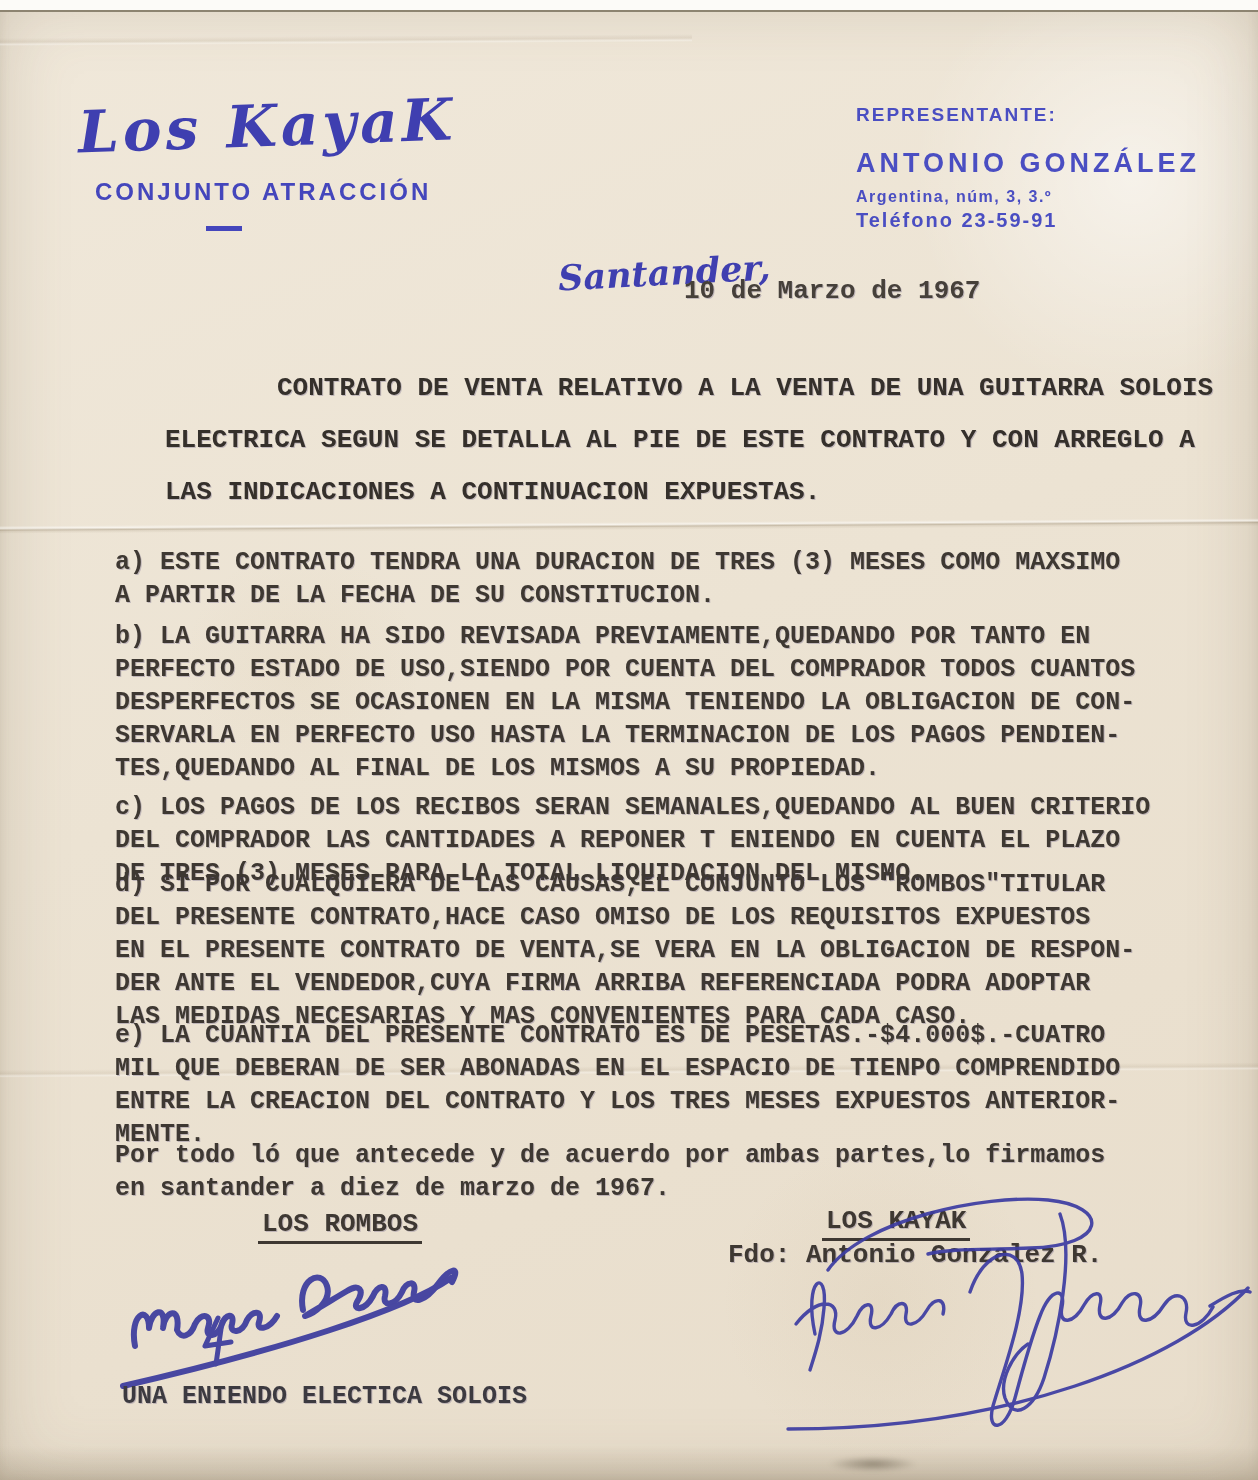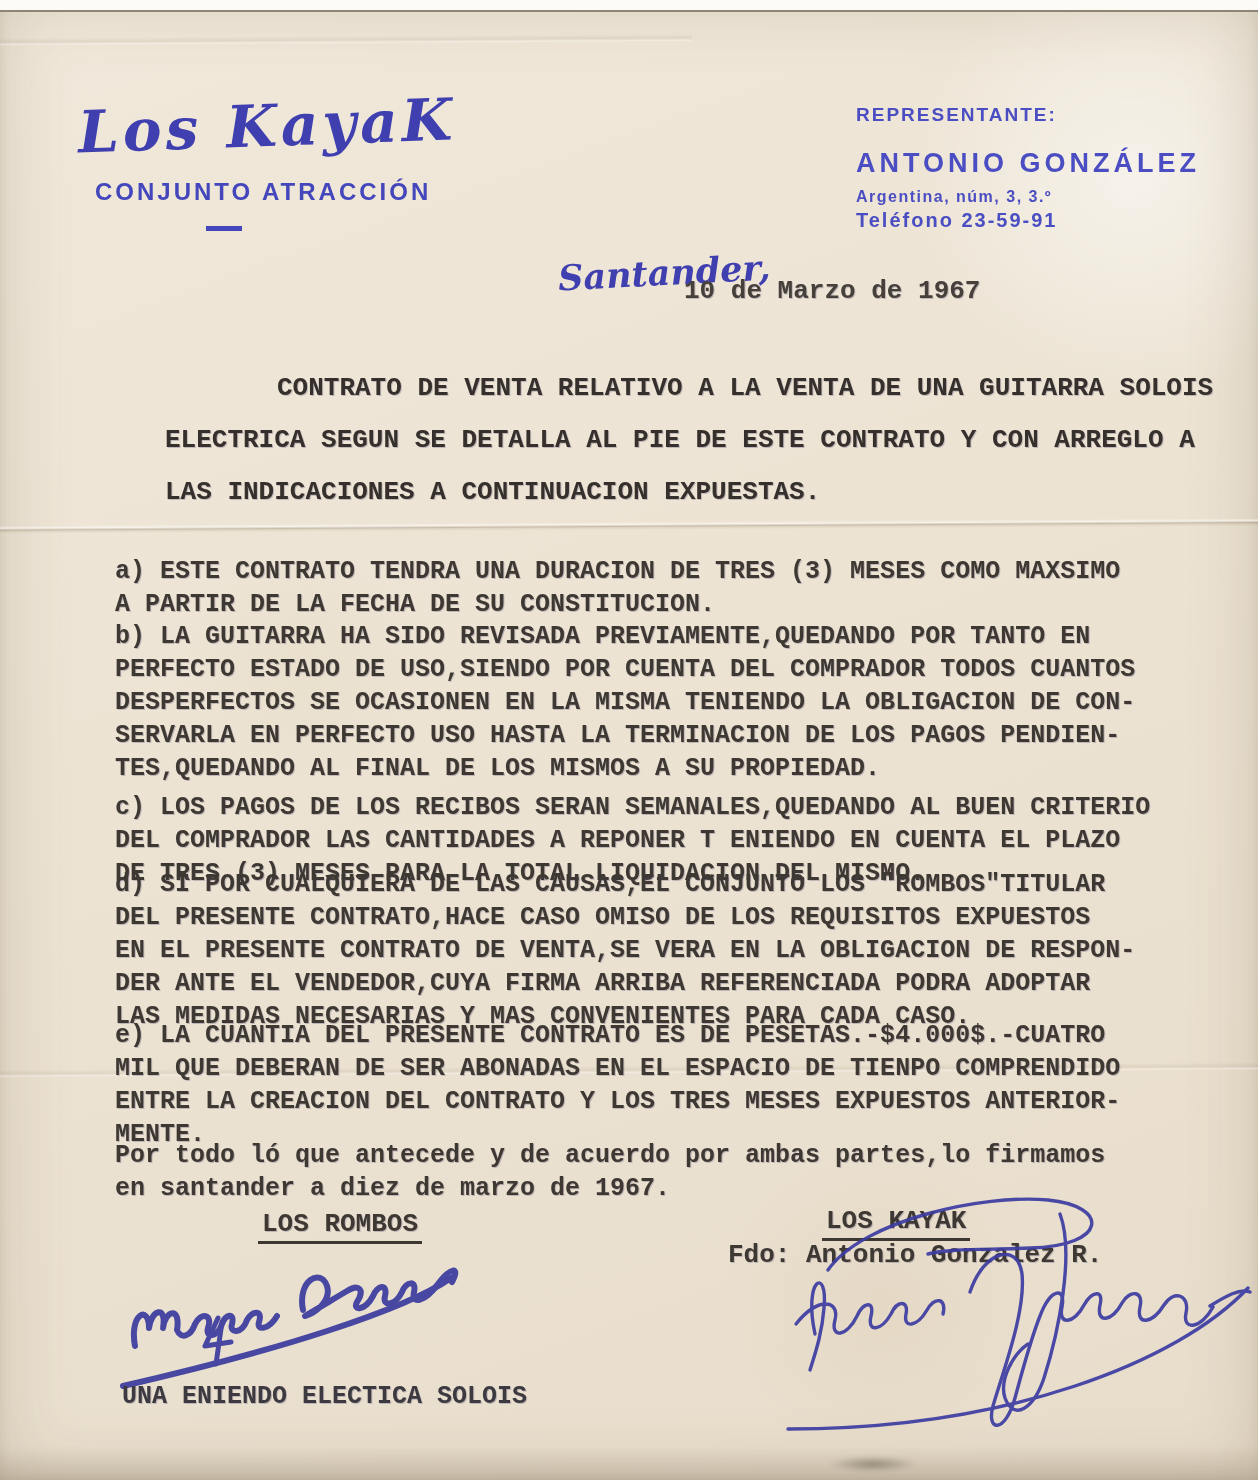--- a/index.html
+++ b/index.html
@@ -80,21 +80,21 @@
 
   <div class="abs script dateline-city">Santander,</div>
   <div class="abs tw dateline-date">10 de Marzo de 1967</div>
 
   <section class="abs tw intro">
     <div class="indent">CONTRATO DE VENTA RELATIVO A LA VENTA DE UNA GUITARRA SOLOIS</div>
     <div>ELECTRICA SEGUN SE DETALLA AL PIE DE ESTE CONTRATO Y CON ARREGLO A</div>
     <div>LAS INDICACIONES A CONTINUACION EXPUESTAS.</div>
   </section>
 
-  <section class="abs tw clause" style="top:546px;margin-top:9px;">
+  <section class="abs tw clause" style="top:546px;">
     <div>a) ESTE CONTRATO TENDRA UNA DURACION DE TRES (3) MESES COMO MAXSIMO</div>
     <div>A PARTIR DE LA FECHA DE SU CONSTITUCION.</div>
   </section>
 
   <section class="abs tw clause" style="top:620px;">
     <div>b) LA GUITARRA HA SIDO REVISADA PREVIAMENTE,QUEDANDO POR TANTO EN</div>
     <div>PERFECTO ESTADO DE USO,SIENDO POR CUENTA DEL COMPRADOR TODOS CUANTOS</div>
     <div>DESPERFECTOS SE OCASIONEN EN LA MISMA TENIENDO LA OBLIGACION DE CON-</div>
     <div>SERVARLA EN PERFECTO USO HASTA LA TERMINACION DE LOS PAGOS PENDIEN-</div>
     <div>TES,QUEDANDO AL FINAL DE LOS MISMOS A SU PROPIEDAD.</div>

